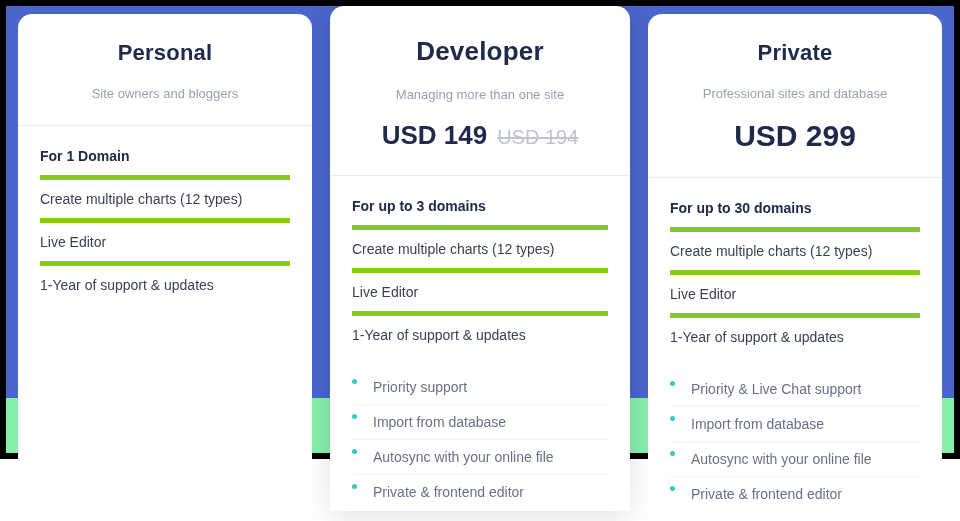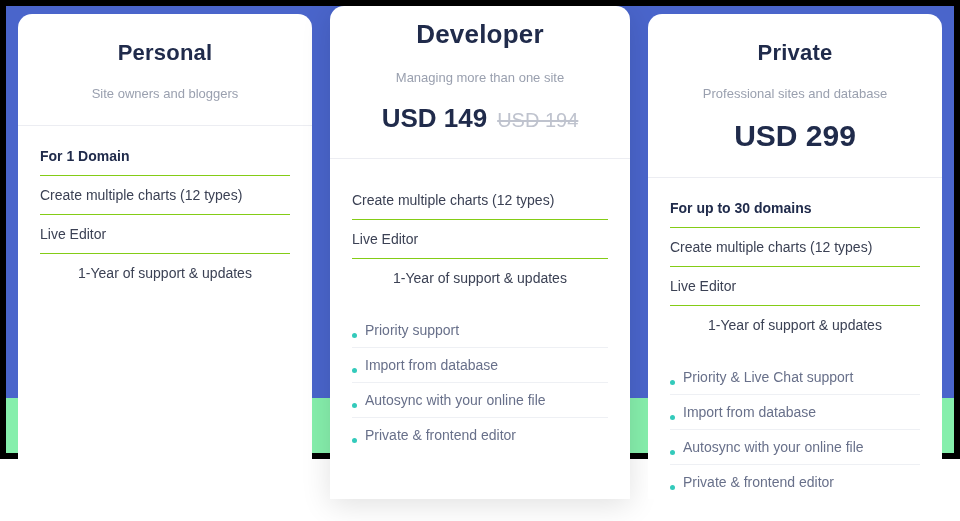--- a/index.html
+++ b/index.html
@@ -36,21 +36,21 @@
   .card.featured {
     margin-top: -8px;
     width: 300px;
     flex: 0 0 300px;
     box-shadow: 0 6px 30px rgba(0,0,0,0.12);
   }
   .card-head {
     text-align: center;
     padding: 26px 18px 24px;
   }
-  .card.featured .card-head { padding-top: 13px; }
+  .card.featured .card-head { padding-top: 30px; }
   .plan-name {
     font-size: 22px;
     font-weight: 800;
     color: #202B4B;
     letter-spacing: 0.2px;
   }
   .card.featured .plan-name { font-size: 26px; }
   .plan-tagline {
     margin-top: 20px;
     font-size: 13px;
@@ -82,35 +82,35 @@
     background: #ECEDF2;
     width: 100%;
   }
   .features {
     padding: 22px 22px 0;
   }
   .feat {
     font-size: 14px;
     color: #3B4154;
     padding: 11px 0;
-    border-bottom: 1px solid #84cc16;
-  }
-  .feat:last-child { border-bottom: none; text-align: center; }
+    border-bottom: 5px solid #84cc16;
+  }
+  .feat:last-child { border-bottom: none; }
   .feat.lead {
     font-weight: 700;
     color: #202B4B;
     padding-top: 0;
   }
   .extras {
     padding: 16px 22px 0;
   }
   .extra {
     display: flex;
-    align-items: flex-end;
-    gap: 8px;
+    align-items: flex-start;
+    gap: 16px;
     font-size: 14px;
     color: #68708A;
     padding: 9px 0;
     border-bottom: 1px solid #EEF0F4;
   }
   .extra:last-child { border-bottom: none; }
   .dot {
     width: 5px; height: 5px;
     border-radius: 50%;
     background: #33CABB;
@@ -143,20 +143,21 @@
       <div class="card-head">
         <div class="plan-name">Developer</div>
         <div class="plan-tagline">Managing more than one site</div>
         <div class="price-row">
           <span class="price">USD 149</span>
           <span class="price-old">USD 194</span>
         </div>
       </div>
       <div class="hr-full"></div>
       <div class="features">
+        <div class="feat lead">For up to 3 domains</div>
         <div class="feat">Create multiple charts (12 types)</div>
         <div class="feat">Live Editor</div>
         <div class="feat">1-Year of support &amp; updates</div>
       </div>
       <div class="extras">
         <div class="extra">
             <span class="dot"></span>
             <span>Priority support</span>
           </div>
         <div class="extra">

